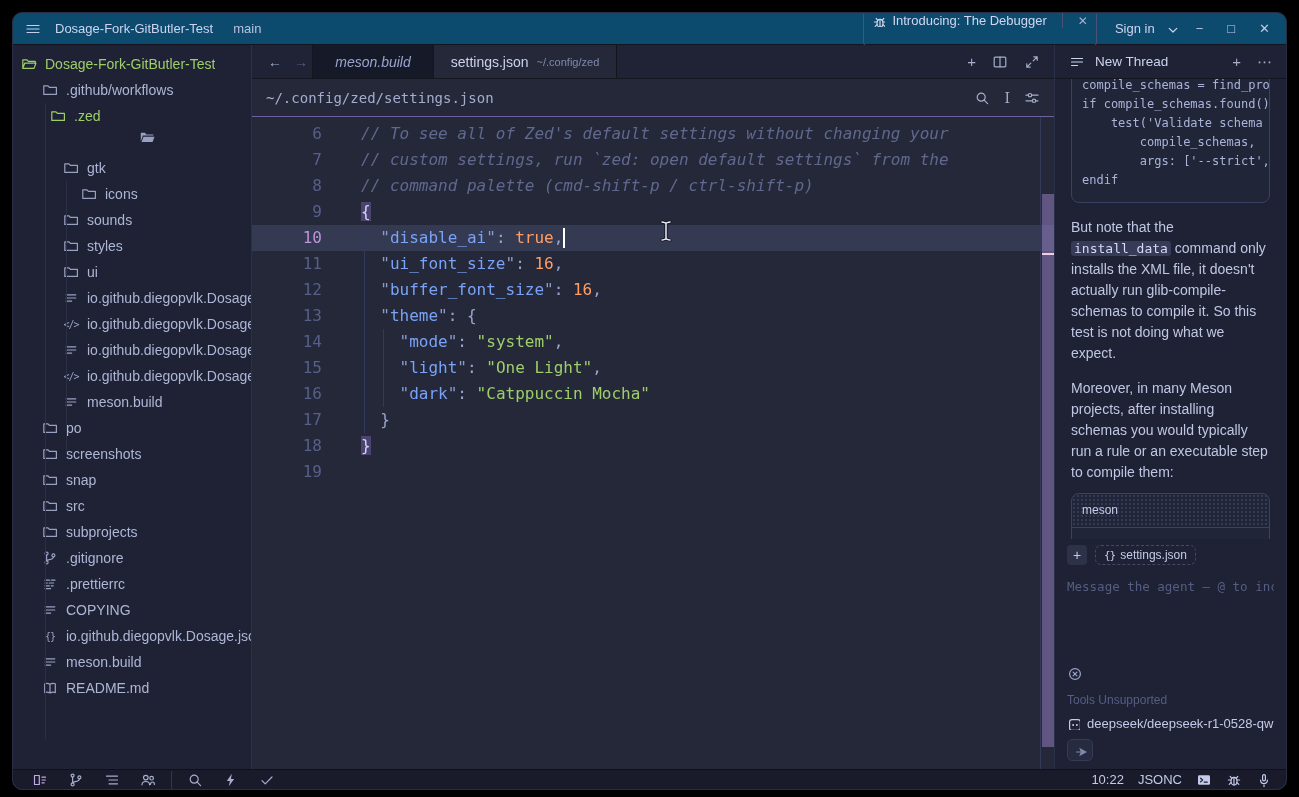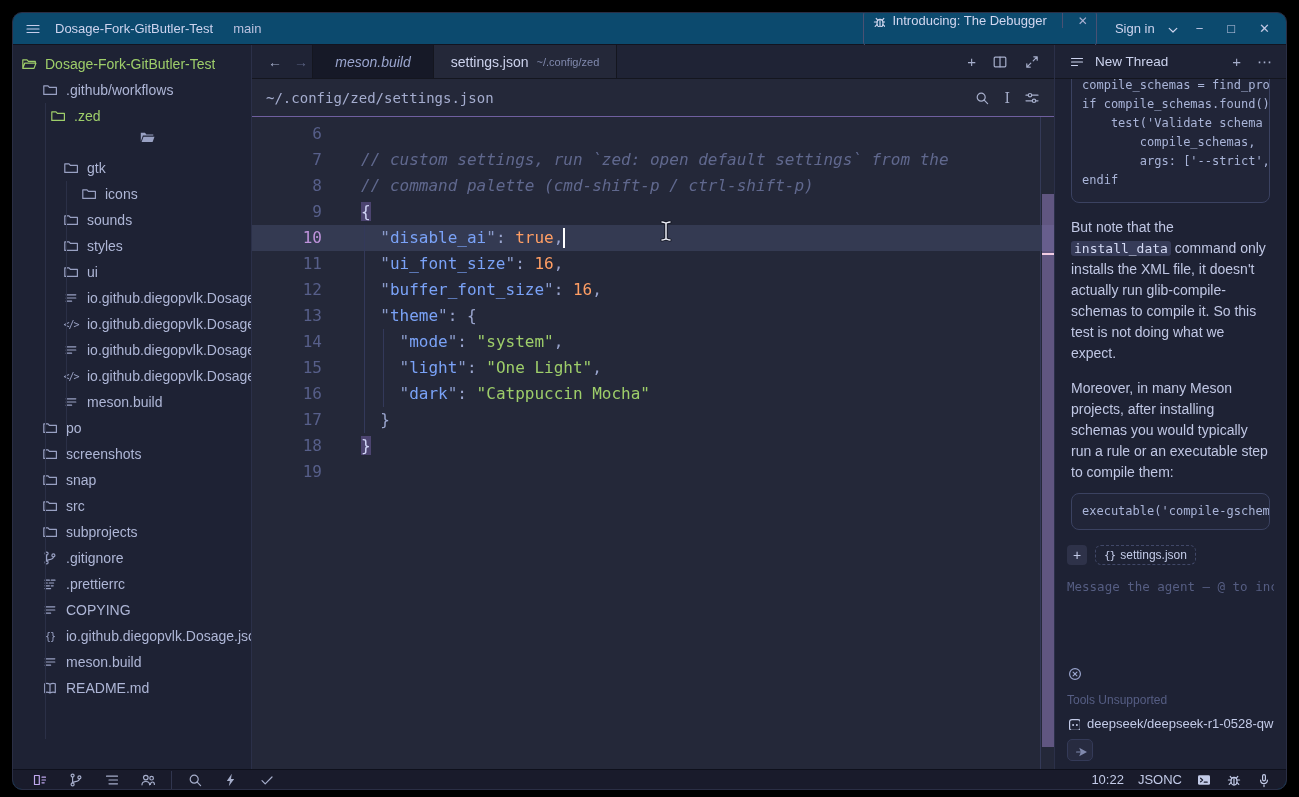--- a/index.html
+++ b/index.html
@@ -457,20 +457,21 @@
           <svg class="ic">
               <use href="#i-sliders"></use>
             </svg>
         </div>
       </div>
 
       <div class="code-area">
         <div class="lines" id="editor-lines">
             <div class="crow">
               <div class="gut">6</div>
+              <div class="ltxt"><span class="tk-c">// To see all of Zed's default settings without changing your</span></div>
             </div>
             <div class="crow">
               <div class="gut">7</div>
               <div class="ltxt"><span class="tk-c">// custom settings, run `zed: open default settings` from the</span></div>
             </div>
             <div class="crow">
               <div class="gut">8</div>
               <div class="ltxt"><span class="tk-c">// command palette (cmd-shift-p / ctrl-shift-p)</span></div>
             </div>
             <div class="crow">
@@ -548,20 +549,21 @@
           <pre id="code1">compile_schemas = find_pro
 if compile_schemas.found()
     test('Validate schema
         compile_schemas,
         args: ['--strict',
 endif</pre>
         </div>
         <div class="para" id="para1"><span>But note that the </span><span class="ichip">install_data</span><span> command only installs the XML file, it doesn't actually run glib-compile-schemas to compile it. So this test is not doing what we expect.</span></div>
         <div class="para" id="para2">Moreover, in many Meson projects, after installing schemas you would typically run a rule or an executable step to compile them:</div>
         <div class="codeblock" id="block2" style="margin-top:10px">
+          <div class="cb-head">meson</div>
           <pre id="code2">executable('compile-gschem</pre>
         </div>
       </div>
 
       <div class="composer">
         <div class="ctx-row">
           <div class="addctx-btn">
             <span>+</span>
           </div>
           <div class="ctx-chip">

